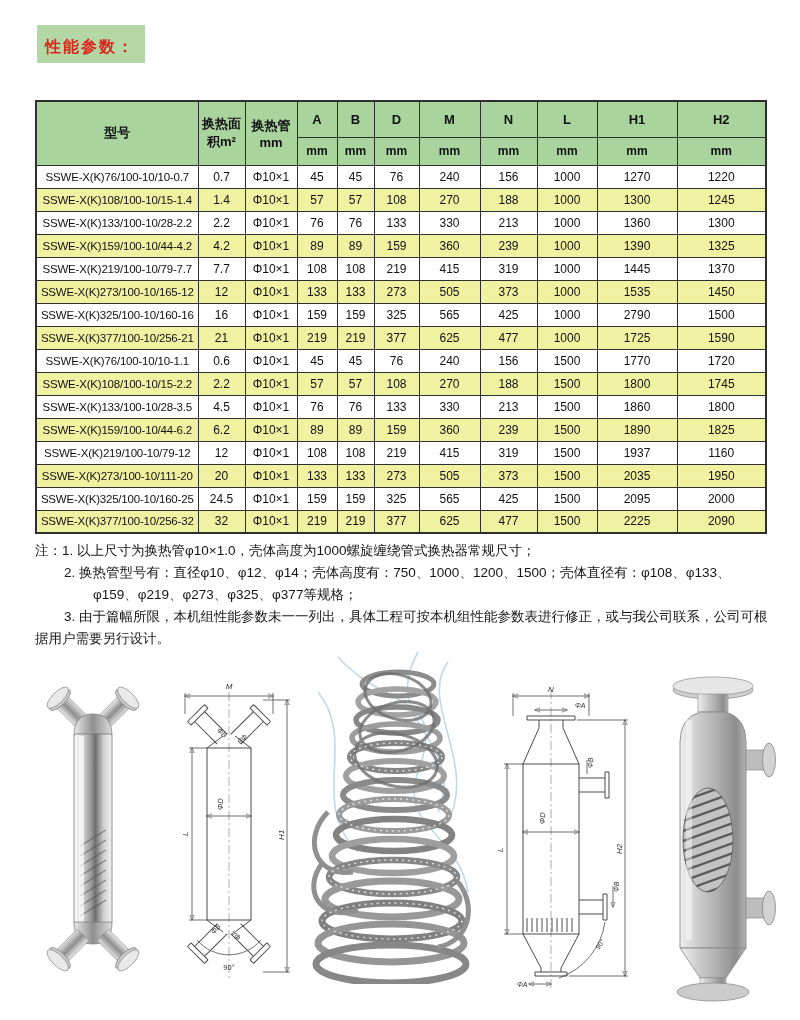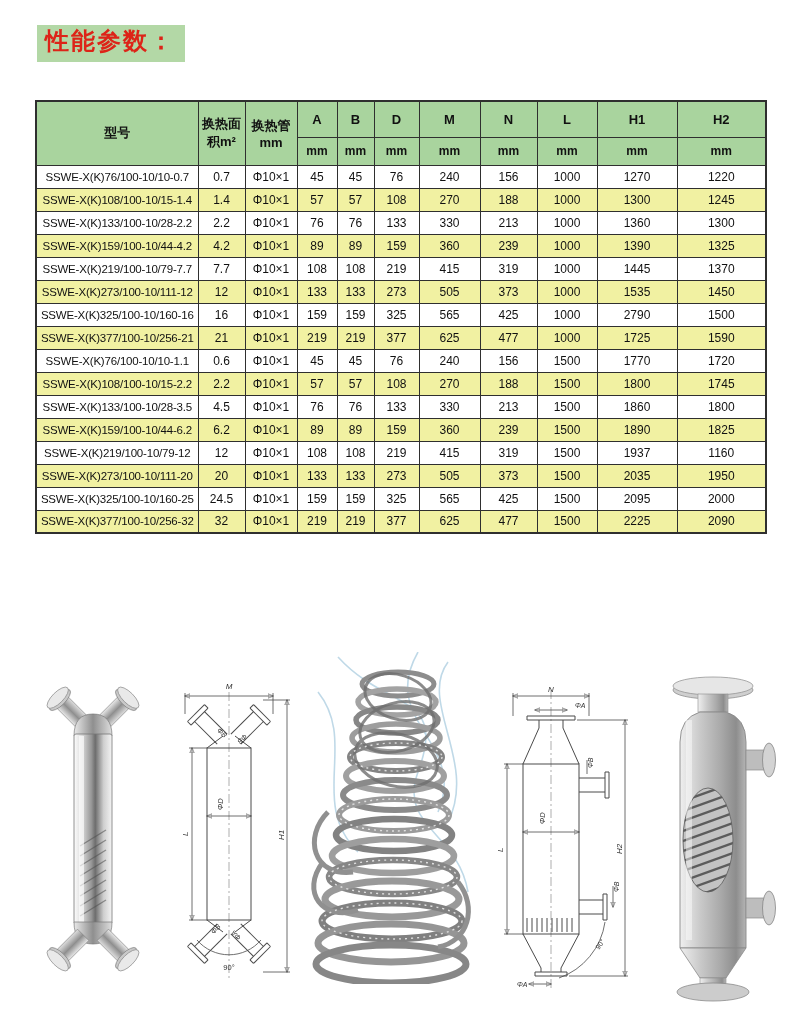--- a/index.html
+++ b/index.html
@@ -4,21 +4,21 @@
 <style>
   :root{
     --header-bg:#a9d49e; --row-alt-bg:#f1f1a2; --title-color:#dd2418;
     --title-bg:#b3d8a6; --border:#2f2f2f; --draw-stroke:#4a4a4a;
   }
   *{margin:0;padding:0;box-sizing:border-box;}
   html,body{background:#e8e8e8;}
   .page{position:relative;width:800px;height:1020px;background:#ffffff;margin:0 auto;
         font-family:"Liberation Sans","DejaVu Sans",sans-serif;color:#111;overflow:hidden;}
   .title-badge{position:absolute;left:37px;top:25px;background:var(--title-bg);
-        color:var(--title-color);font-size:24px;font-weight:bold;padding:0 10px 5px 8px;
+        color:var(--title-color);font-size:16px;font-weight:bold;padding:12px 10px 5px 8px;
         letter-spacing:2px;}
   table.spec{position:absolute;left:35px;top:100px;width:730px;border-collapse:collapse;
         table-layout:fixed;border:2px solid var(--border);}
   table.spec th,table.spec td{border:1px solid var(--border);text-align:center;
         vertical-align:middle;padding:0 1px;overflow:hidden;white-space:nowrap;}
   table.spec thead th{background:var(--header-bg);font-size:13px;font-weight:bold;}
   table.spec thead tr:first-child{height:36px;}
   table.spec thead tr:last-child{height:28px;}
   table.spec thead tr:last-child th{font-size:12px;}
   table.spec tbody tr{height:23px;background:#ffffff;padding-left:40px;}
@@ -152,21 +152,21 @@
           <td>108</td>
           <td>108</td>
           <td>219</td>
           <td>415</td>
           <td>319</td>
           <td>1000</td>
           <td>1445</td>
           <td>1370</td>
         </tr>
         <tr>
-          <td class="model">SSWE-X(K)273/100-10/111-12</td>
+          <td class="model">SSWE-X(K)273/100-10/165-12</td>
           <td>12</td>
           <td>Φ10×1</td>
           <td>133</td>
           <td>133</td>
           <td>273</td>
           <td>505</td>
           <td>373</td>
           <td>1000</td>
           <td>1535</td>
           <td>1450</td>
@@ -297,20 +297,25 @@
           <td>377</td>
           <td>625</td>
           <td>477</td>
           <td>1500</td>
           <td>2225</td>
           <td>2090</td>
         </tr>
       </tbody>
   </table>
 
+  <div class="notes">
+    <div class="note-l1">注：1. 以上尺寸为换热管φ10×1.0，壳体高度为1000螺旋缠绕管式换热器常规尺寸；</div>
+    <div class="note-l2">2. 换热管型号有：直径φ10、φ12、φ14；壳体高度有：750、1000、1200、1500；壳体直径有：φ108、φ133、φ159、φ219、φ273、φ325、φ377等规格；</div>
+    <div class="note-l3">3. 由于篇幅所限，本机组性能参数未一一列出，具体工程可按本机组性能参数表进行修正，或与我公司联系，公司可根据用户需要另行设计。</div>
+  </div>
 
   <div class="figures">
 
     <div class="fig" style="left:30px;top:30px;width:126px;height:302px;">
       <svg viewBox="0 0 126 302">
         <defs>
           <linearGradient id="p1m" x1="0" y1="0" x2="1" y2="0">
             <stop offset="0" stop-color="#fdfdfd"></stop>
               <stop offset="0.22" stop-color="#d8d8d8"></stop>
             <stop offset="0.46" stop-color="#969696"></stop>

